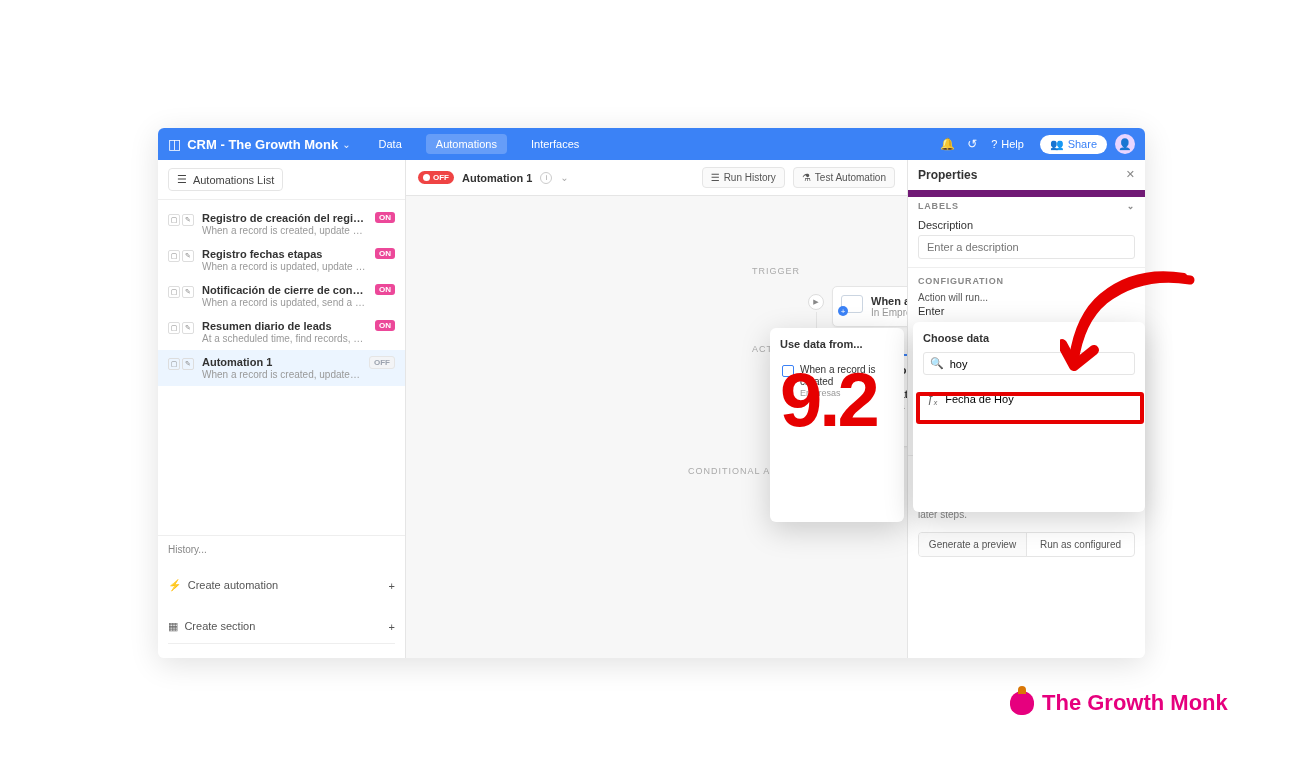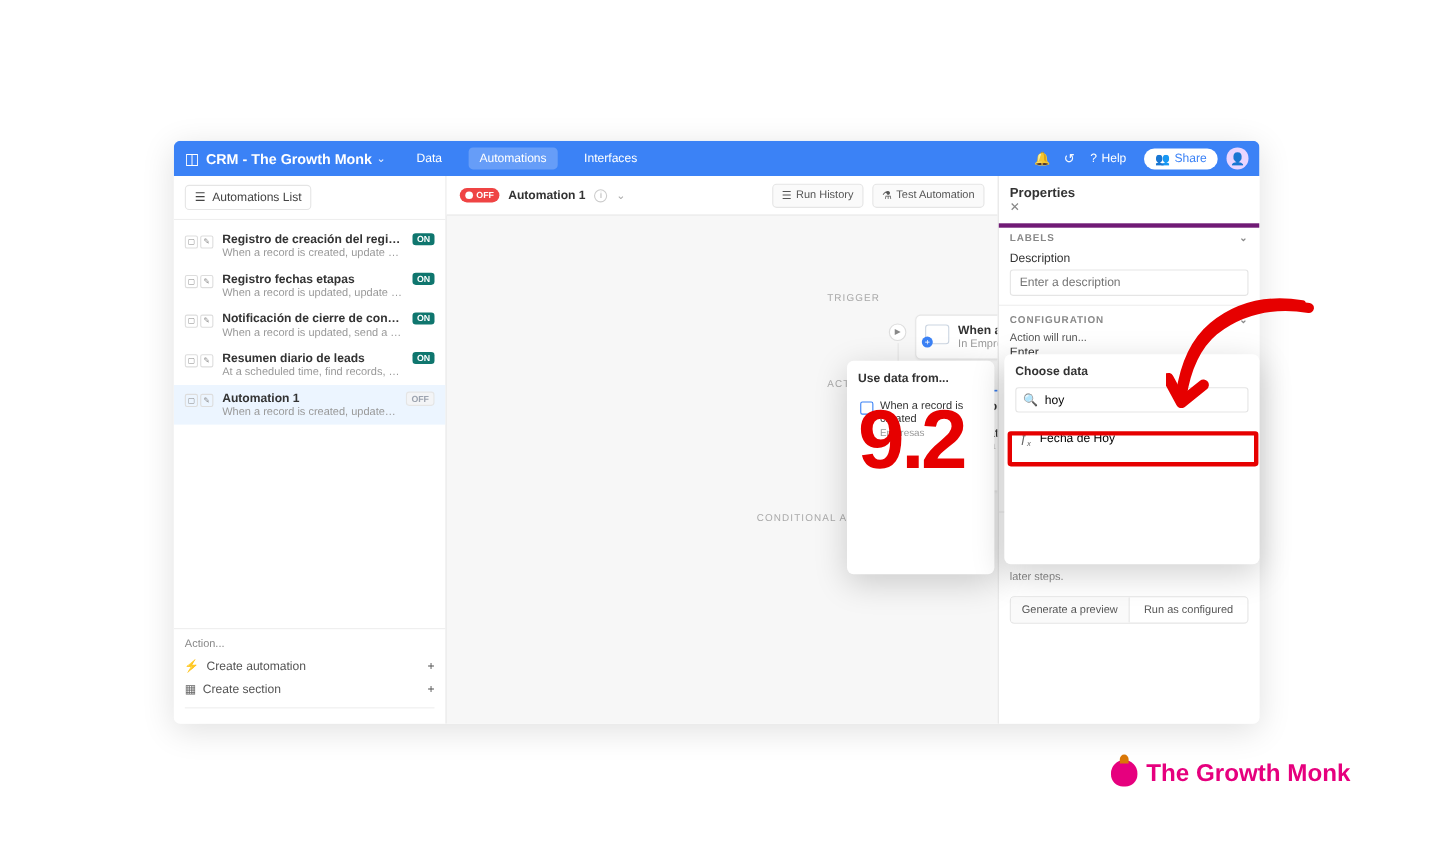--- a/index.html
+++ b/index.html
@@ -23,24 +23,24 @@
 .sb-pill { border:1px solid #e5e5e5; border-radius:4px; padding:4px 8px; font-size:11px; display:inline-flex; align-items:center; gap:6px; color:#444; cursor:pointer; }
 .auto-list { flex:1; overflow:auto; padding-top:6px; }
 .auto-item { padding:6px 10px; display:flex; align-items:flex-start; gap:8px; cursor:pointer; }
 .auto-item.selected { background:#ecf5ff; }
 .auto-icons { display:flex; gap:2px; width:26px; flex-shrink:0; margin-top:2px; }
 .mini-icon { width:12px; height:12px; border:1px solid #ddd; border-radius:2px; font-size:7px; display:flex; align-items:center; justify-content:center; color:#888; }
 .auto-text { flex:1; min-width:0; }
 .auto-title { font-size:11px; font-weight:600; color:#333; white-space:nowrap; overflow:hidden; text-overflow:ellipsis; }
 .auto-sub { font-size:10px; color:#999; white-space:nowrap; overflow:hidden; text-overflow:ellipsis; margin-top:1px; }
 .auto-badge { font-size:8px; font-weight:700; padding:1px 4px; border-radius:3px; }
-.badge-on { background:#0f766e; color:#fff; }
+.badge-on { background:#ec4899; color:#fff; }
 .badge-off { background:#f3f4f6; color:#9ca3af; border:1px solid #e5e5e5; }
 .sidebar-foot { border-top:1px solid #eee; padding:8px 10px; font-size:11px; color:#555; }
-.create-row { display:flex; align-items:center; justify-content:space-between; padding:4px 0; cursor:pointer; }
+.create-row { display:flex; align-items:center; justify-content:space-between; padding:4px 0; cursor:pointer;margin-top:20px; }
 .create-row .ci { margin-right:6px; font-size:11px; color:#666; }
 .center { flex:1; display:flex; flex-direction:column; min-width:0; }
 .center-top { height:36px; background:#fff; border-bottom:1px solid #e5e5e5; display:flex; align-items:center; padding:0 12px; gap:8px; font-size:11px; }
 .toggle-pill { background:#ef4444; color:#fff; font-size:8px; font-weight:700; padding:2px 5px; border-radius:8px; display:flex; align-items:center; gap:3px; }
 .toggle-pill::before { content:""; width:7px; height:7px; border-radius:50%; background:#fff; }
 .center-name { font-weight:600; color:#333; }
 .ct-spacer { flex:1; }
 .ct-btn { border:1px solid #e5e5e5; border-radius:4px; padding:4px 8px; font-size:10px; color:#555; background:#fafafa; cursor:pointer; display:flex; align-items:center; gap:4px; }
 .canvas { flex:1; position:relative; overflow:hidden; }
 .section-label { position:absolute; font-size:9px; letter-spacing:1px; color:#aaa; font-weight:500; }
@@ -51,21 +51,21 @@
 .node-sub { font-size:10px; color:#999; }
 .play-dot { position:absolute; left:402px; top:98px; width:16px; height:16px; border-radius:50%; background:#fff; border:1px solid #ddd; display:flex; align-items:center; justify-content:center; font-size:7px; color:#888; cursor:pointer; }
 .vline { position:absolute; left:410px; top:116px; width:1px; height:42px; background:#e5e5e5; }
 .action-card { position:absolute; left:426px; top:158px; width:182px; background:#fff; border:1px solid #e5e5e5; border-radius:5px; box-shadow:0 1px 2px rgba(0,0,0,0.04); border-top:2px solid #3b82f6; }
 .action-head { font-size:11px; font-weight:600; padding:8px 10px 4px; color:#333; }
 .action-body { display:flex; gap:8px; padding:6px 10px; align-items:center; cursor:pointer; }
 .action-icn { width:26px; height:26px; background:#d1fae5; border-radius:4px; display:flex; align-items:center; justify-content:center; font-size:13px; color:#059669; }
 .action-body .node-sub { font-size:10px; }
 .add-action { padding:8px 10px; font-size:11px; color:#3b82f6; cursor:pointer; font-weight:500; }
 .props { width:238px; background:#fff; border-left:1px solid #e5e5e5; display:flex; flex-direction:column; font-size:11px; position:relative; }
-.props-head { padding:8px 10px; display:flex; justify-content:space-between; align-items:flex-start; border-bottom:4px solid #701a75;flex-direction:column; }
+.props-head { padding:8px 10px; display:flex; justify-content:space-between; align-items:flex-start; border-bottom:7px solid #701a75; }
 .props-title { font-weight:600; font-size:12px; color:#333; }
 .props-close { cursor:pointer; color:#888; }
 .props-section { padding:8px 10px; }
 .sec-label { font-size:9px; letter-spacing:.8px; color:#888; font-weight:600; display:flex; justify-content:space-between; align-items:center; margin-bottom:6px; }
 .desc-label { font-size:11px; color:#333; margin-bottom:4px; }
 .desc-input { width:100%; border:1px solid #e5e5e5; border-radius:3px; padding:5px 8px; font-size:11px; color:#888; }
 .mini-label { font-size:10px; color:#555; margin:6px 0 2px; }
 .mini-val { font-size:11px; color:#333; }
 .plus-pill { width:18px; height:18px; background:#3b82f6; color:#fff; border-radius:3px; display:inline-flex; align-items:center; justify-content:center; font-size:12px; cursor:pointer; float:right; }
 .active-box { border:2px solid #3b82f6; border-radius:4px; height:30px; margin-top:10px; }
@@ -184,21 +184,21 @@
               <span class="mini-icon">✎</span>
             </div>
   <div class="auto-text">
               <div class="auto-title">Automation 1</div>
               <div class="auto-sub">When a record is created, update a record</div>
             </div>
   <span class="auto-badge badge-off">OFF</span>
           </div>
         </div>
       <div class="sidebar-foot">
-        <div style="color:#888;font-size:10px;margin-bottom:4px">Action...</div>
+        <div style="color:#888;font-size:10px;margin-bottom:4px">History...</div>
         <div class="create-row">
           <span><span class="ci">⚡</span><span>Create automation</span></span>
             <span>+</span>
         </div>
         <div class="create-row">
           <span><span class="ci">▦</span><span>Create section</span></span>
             <span>+</span>
         </div>
         <div class="divider" style="margin:6px 0"></div>
       </div>

